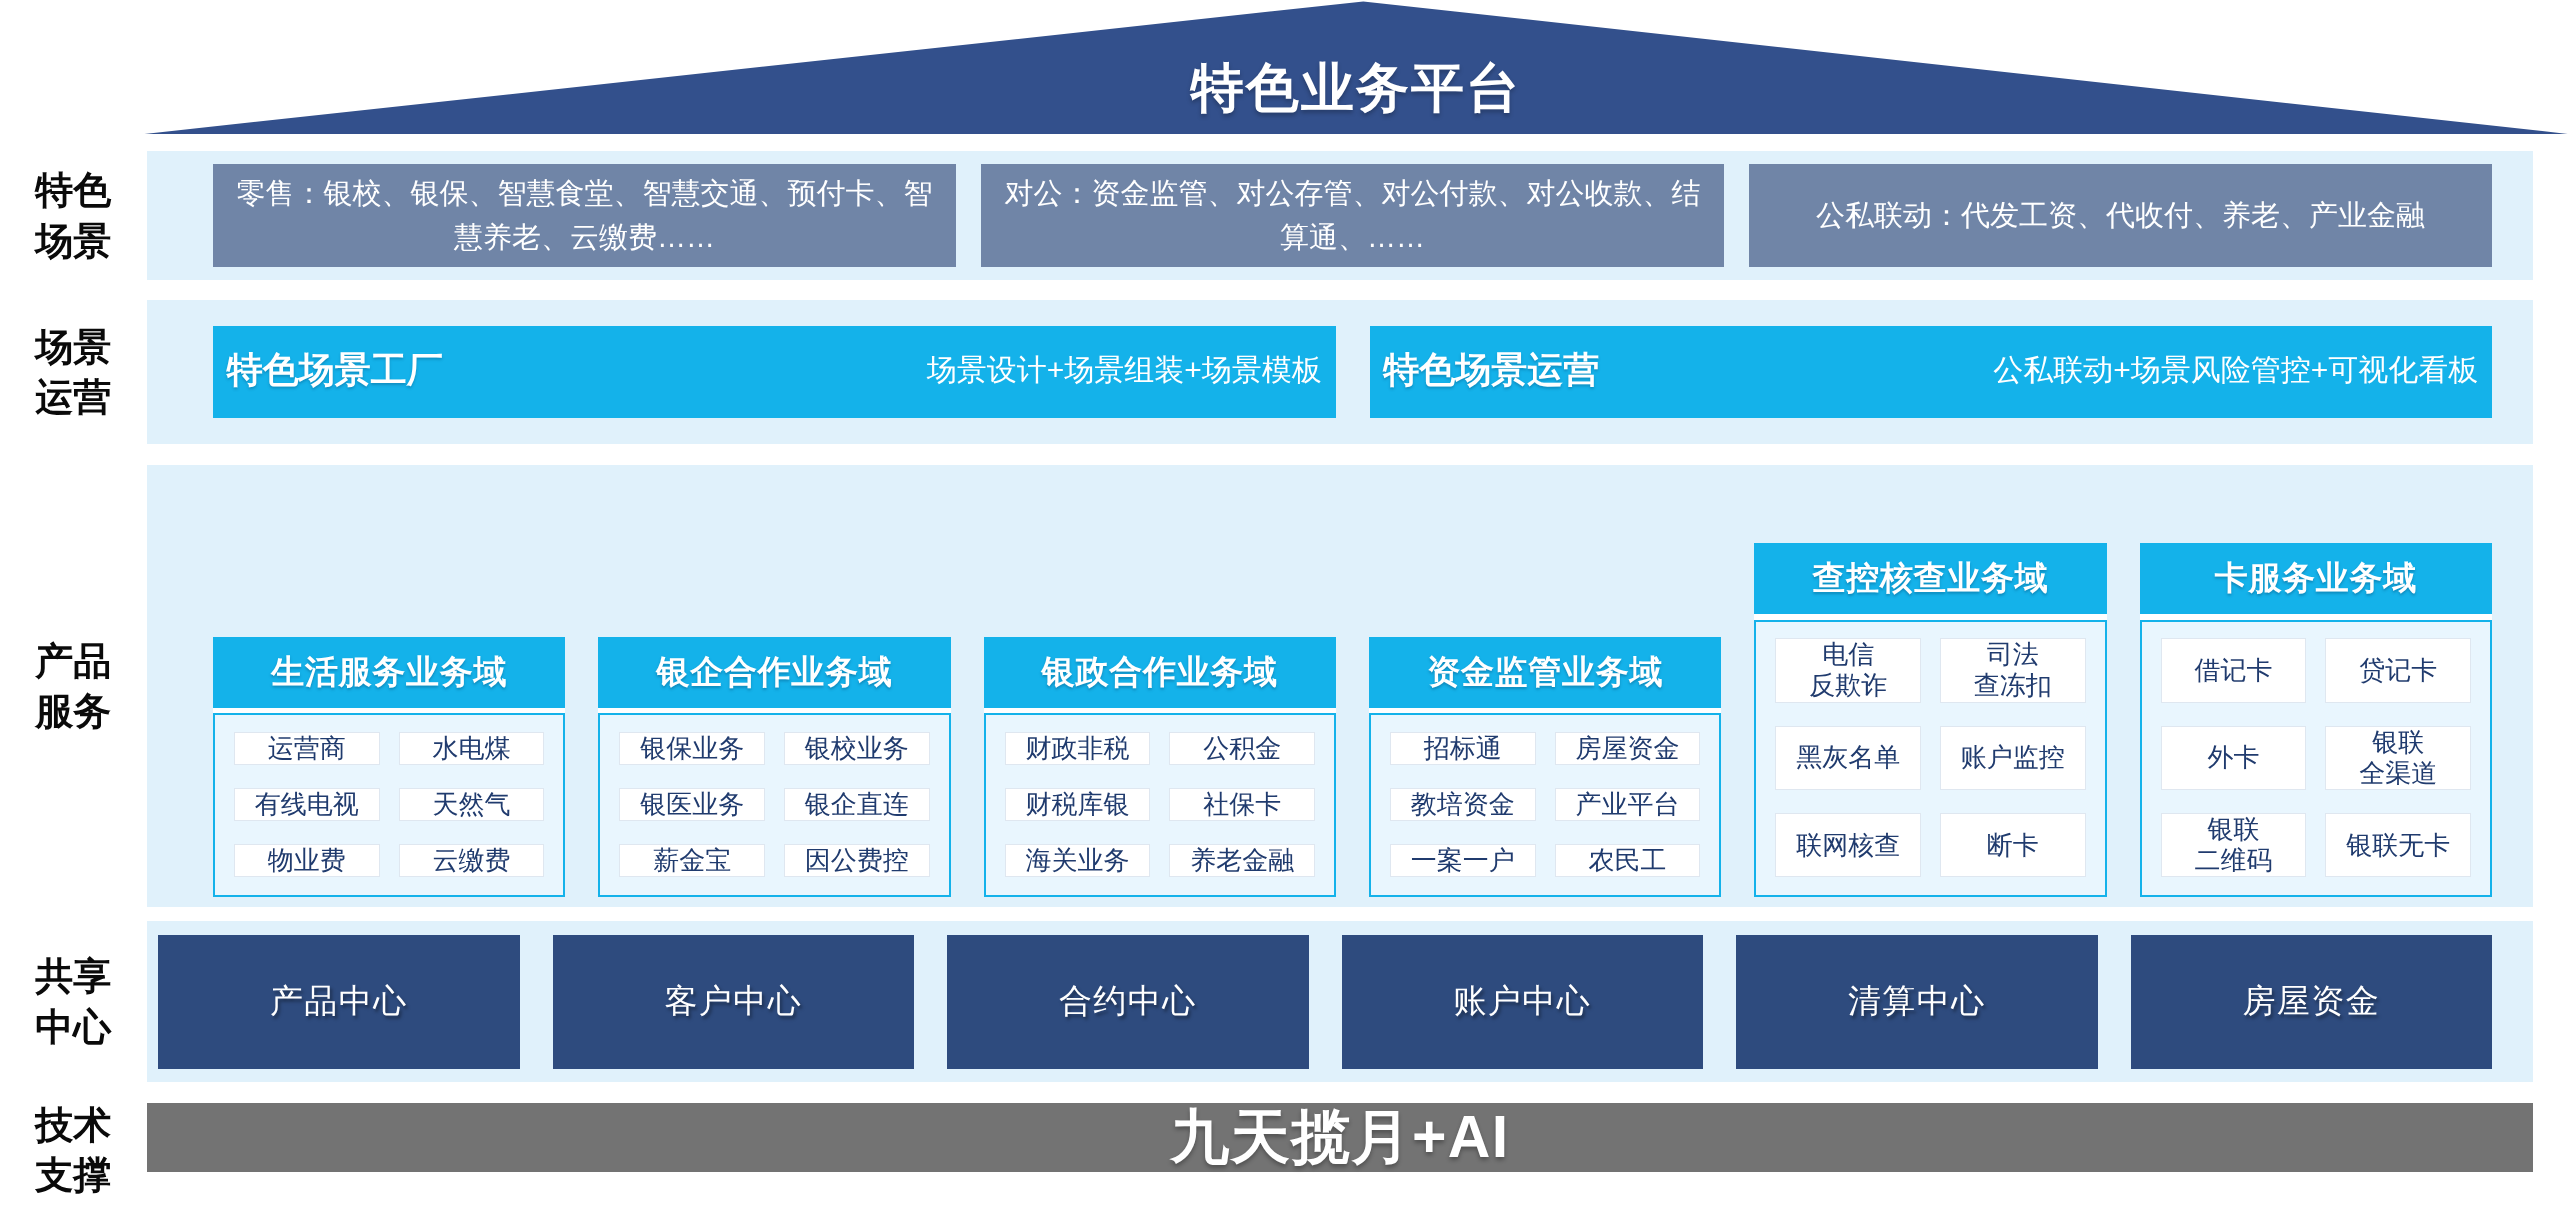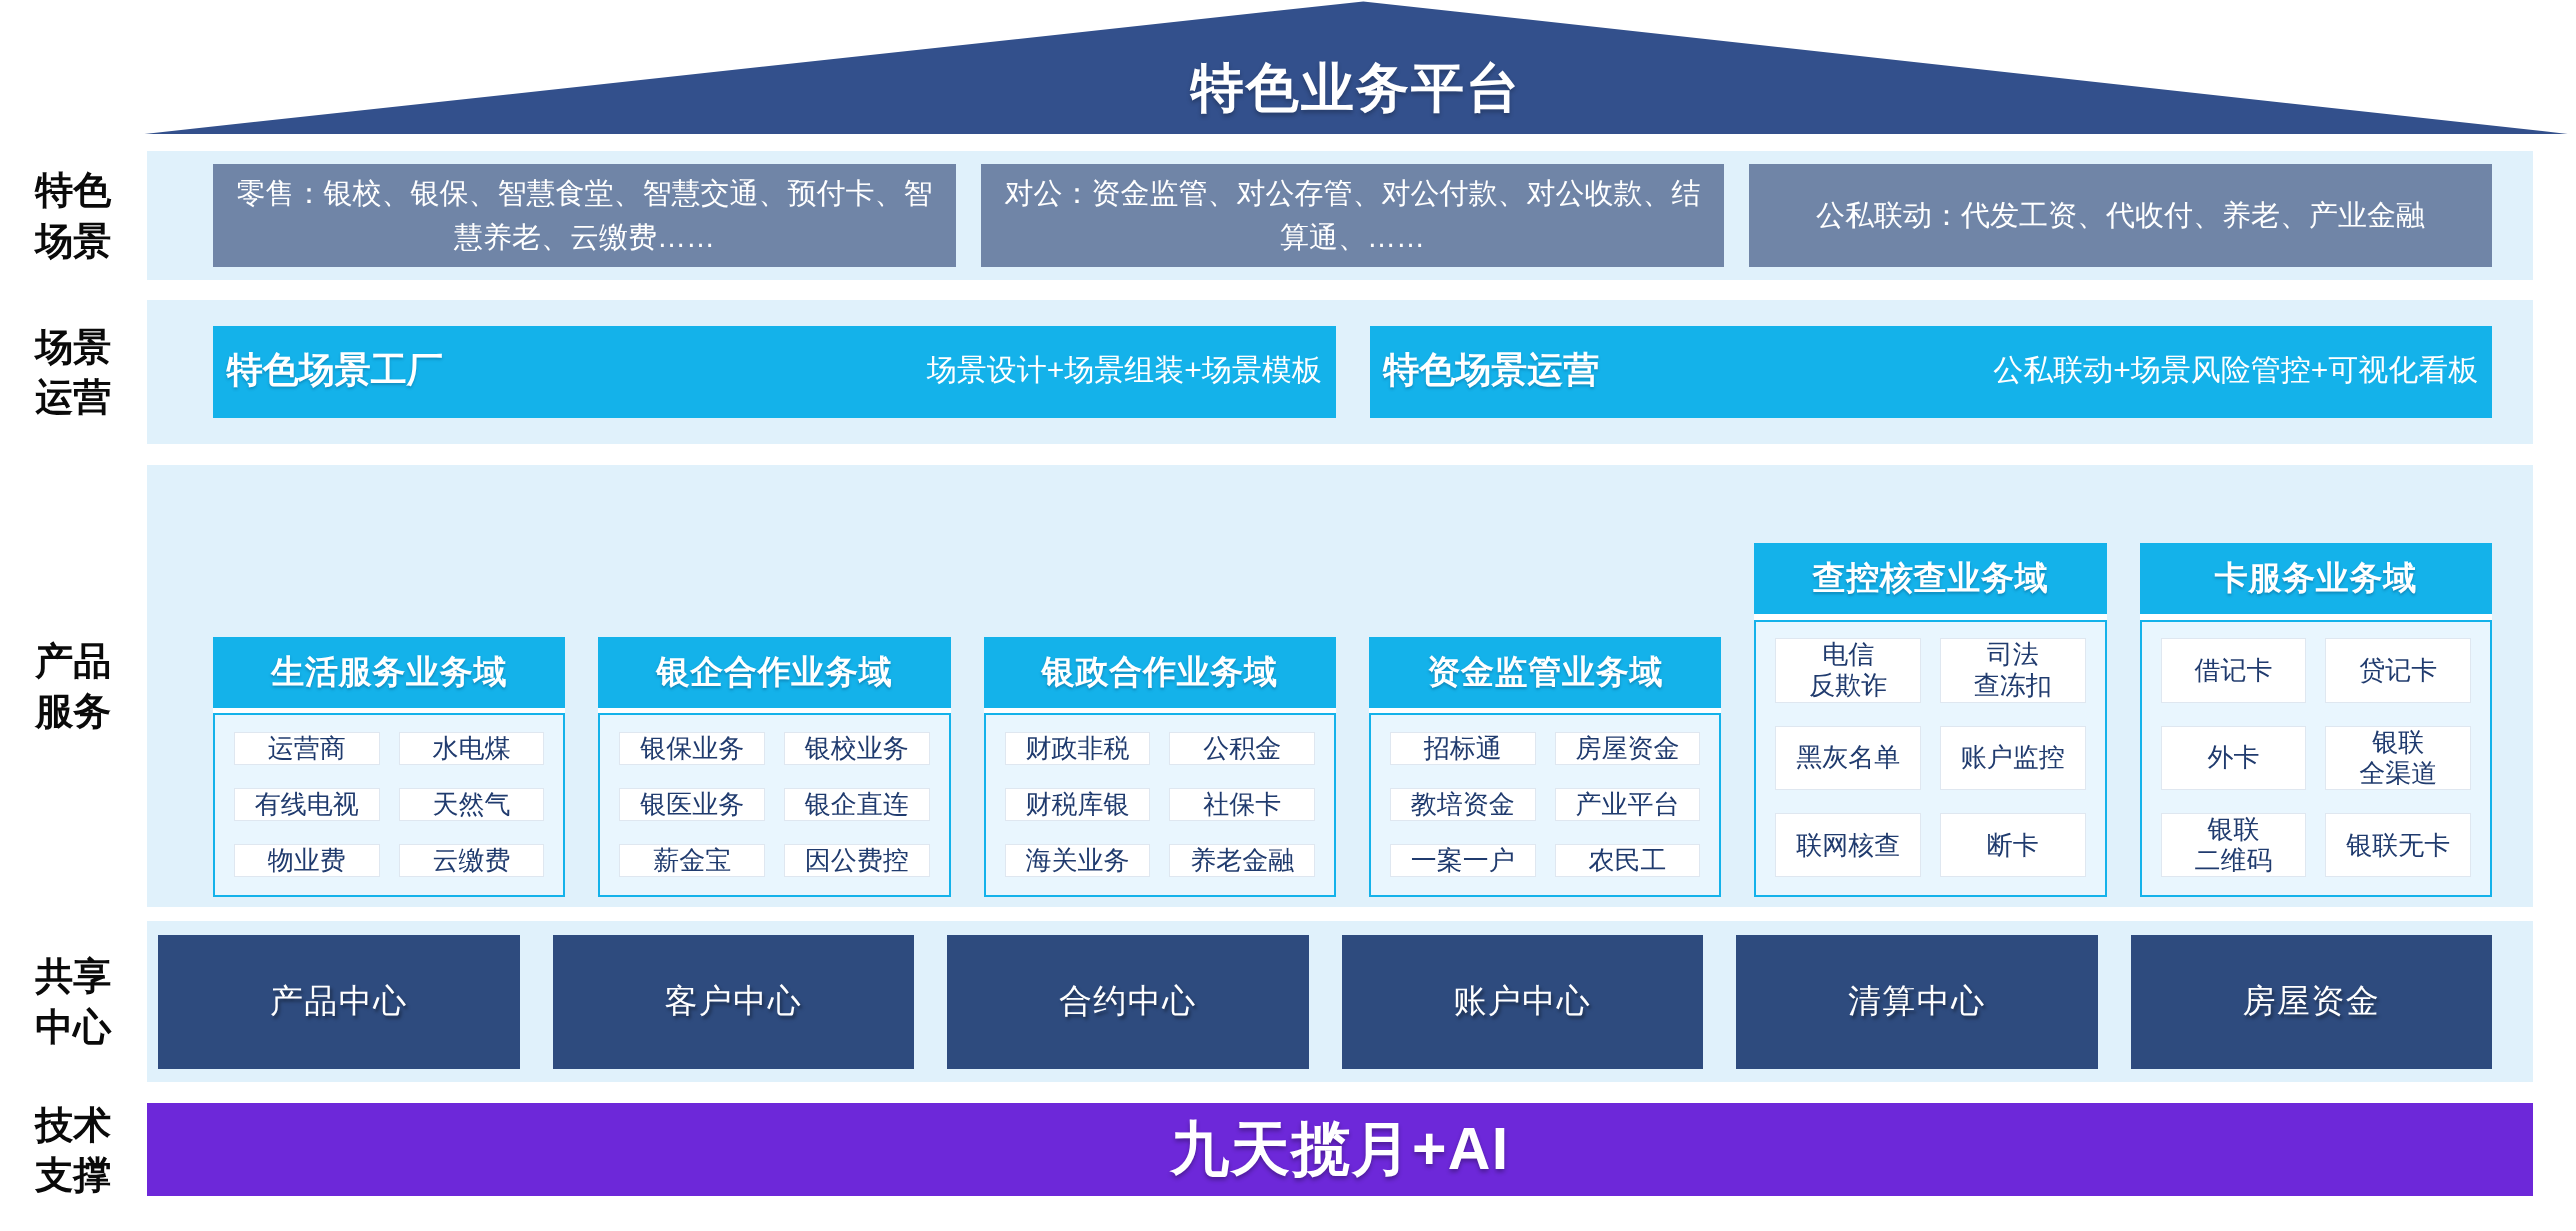--- a/index.html
+++ b/index.html
@@ -64,22 +64,22 @@
         display:flex;align-items:center;justify-content:center;text-align:center;
         font-size:26px;font-weight:500;line-height:1.2;white-space:pre-line;}
 
   
   .center-box{flex:1;height:134px;background:#2E4B7E;color:#ffffff;
         display:flex;align-items:center;justify-content:center;
         font-size:33px;font-weight:500;letter-spacing:1.4px;
         text-shadow:2.1px 2.7px 3.4px rgba(0,0,0,.4);}
 
   
-  .tech-bar{position:absolute;left:147px;top:1103px;width:2386px;height:93px;
-        background:#6d28d9;color:#ffffff;display:flex;align-items:center;
+  .tech-bar{position:absolute;left:147px;top:1103px;width:2386px;height:69px;
+        background:#737373;color:#ffffff;display:flex;align-items:center;
         justify-content:center;font-size:59px;font-weight:bold;
         letter-spacing:1.4px;text-shadow:0 2.7px 4.1px rgba(0,0,0,.3);}
 </style>
 </head>
 <body>
 
 <div class="canvas">
 
   <div class="roof">
     <div class="roof-title">特色业务平台</div>

